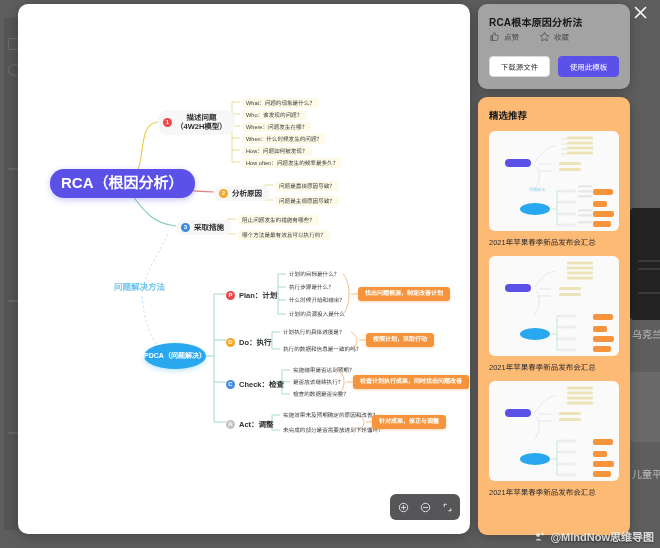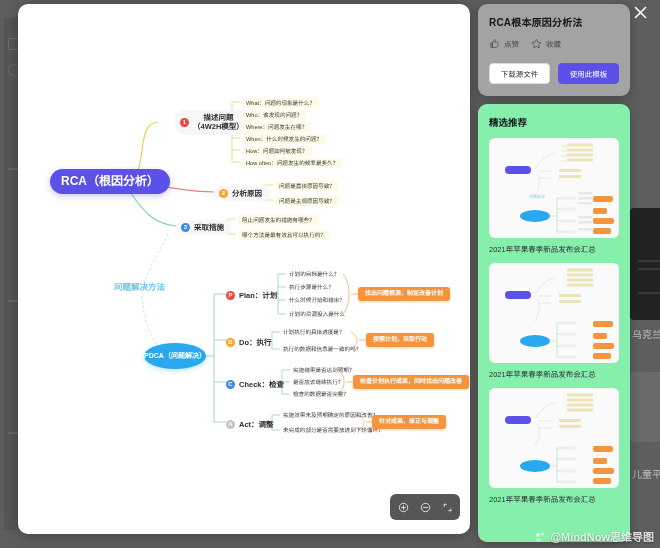--- a/index.html
+++ b/index.html
@@ -42,21 +42,21 @@
     background:#ffffff; border-radius:10px; overflow:hidden;
     box-shadow:0 2px 14px rgba(0,0,0,.28);
   }
   .mindmap { position:absolute; inset:0; }
   .mindmap svg { position:absolute; left:0; top:0; }
 
   .node { position:absolute; white-space:nowrap; line-height:1.25; }
 
   .root-node {
     background:#5b50e8; color:#fff; border-radius:14px;
-    padding:5px 11px; font-size:12px; font-weight:700;
+    padding:5px 11px; font-size:15px; font-weight:700;
     box-shadow:0 2px 6px rgba(91,80,232,.32);
   }
   .pdca-node {
     background:#29a8f0; color:#fff; border-radius:50%/50%;
     width:62px; height:26px; font-size:7px; font-weight:700;
     display:flex; align-items:center; justify-content:center;
     box-shadow:0 2px 5px rgba(41,168,240,.30);
   }
   .free-label { color:#6fc4ef; font-size:8.5px; font-weight:600; }
 
@@ -100,33 +100,33 @@
   }
 
   
   .right-col { position:absolute; left:478px; top:4px; width:152px; z-index:20; }
 
   .info-card {
     background:#a3a3a3; border-radius:9px; padding:10px 11px 12px;
     box-shadow:0 2px 12px rgba(0,0,0,.25);
   }
   .tpl-title { font-size:10px; font-weight:700; color:#18181b; letter-spacing:.2px; }
-  .action-row { display:flex; align-items:center; gap:12px; margin-top:9px; }
+  .action-row { display:flex; align-items:center; gap:20px; margin-top:2px; }
   .action { display:flex; align-items:center; gap:4px; cursor:pointer; }
   .action span { font-size:7.5px; color:#4a4a4f; }
   .btn-row { display:flex; align-items:center; gap:8px; margin-top:14px;border-radius:8px; }
   .btn {
     flex:1; height:21px; border-radius:4px; font-size:7.5px;
     display:flex; align-items:center; justify-content:center; cursor:pointer;
   }
   .btn-ghost { background:#fff; border:1px solid #dcdce0; color:#333; }
   .btn-primary { background:#5b50e8; border:1px solid #5b50e8; color:#fff; font-weight:400; }
 
   .rec-card {
-    background:#86efac; border-radius:9px; margin-top:8px;
+    background:#fdba74; border-radius:9px; margin-top:8px;
     padding:11px 11px 4px; box-shadow:0 2px 12px rgba(0,0,0,.25);
     height:438px; overflow:hidden;
   }
   .rec-title { font-size:9.5px; font-weight:700; color:#18181b; }
   .rec-item { margin-top:9px; }
   .rec-thumb {
     width:130px; height:100px; background:#fafafa;
     border-radius:6px; position:relative; overflow:hidden;
   }
   .rec-thumb svg { position:absolute; left:0; top:0; }
@@ -223,21 +223,21 @@
       <path d="M254 411 V 426" stroke="#9fd9bd" stroke-width=".9" fill="none"></path>
       <path d="M254 411 H 262 M254 426 H 262" stroke="#9fd9bd" stroke-width=".9" fill="none"></path>
       <path d="M340 411 C 348 415, 348 422, 340 426" stroke="#f0b87e" stroke-width=".9" fill="none"></path>
       <path d="M348 418 H 354" stroke="#f0b87e" stroke-width=".9" fill="none"></path>
     </svg>
 
     <div class="node root-node" style="left:32px; top:165px;">RCA（根因分析）</div>
 
     <div class="node free-label" style="left:96px; top:278px;">问题解决方法</div>
 
-    <div class="node branch" style="left:157px; top:106px;">
+    <div class="node branch" style="left:140px; top:106px;">
       <span class="num n-red">1</span>
       <span style="text-align:center;">描述问题<br>（4W2H模型）</span>
     </div>
     <div class="node leaf" style="left:224px; top:94px;">What：问题的现象是什么？</div>
     <div class="node leaf" style="left:224px; top:106px;">Who：谁发现的问题？</div>
     <div class="node leaf" style="left:224px; top:118px;">Where：问题发生在哪？</div>
     <div class="node leaf" style="left:224px; top:130px;">When：什么时候发生的问题？</div>
     <div class="node leaf" style="left:224px; top:142px;">How：问题如何被发现？</div>
     <div class="node leaf" style="left:224px; top:154px;">How often：问题发生的频率是多久？</div>
 

